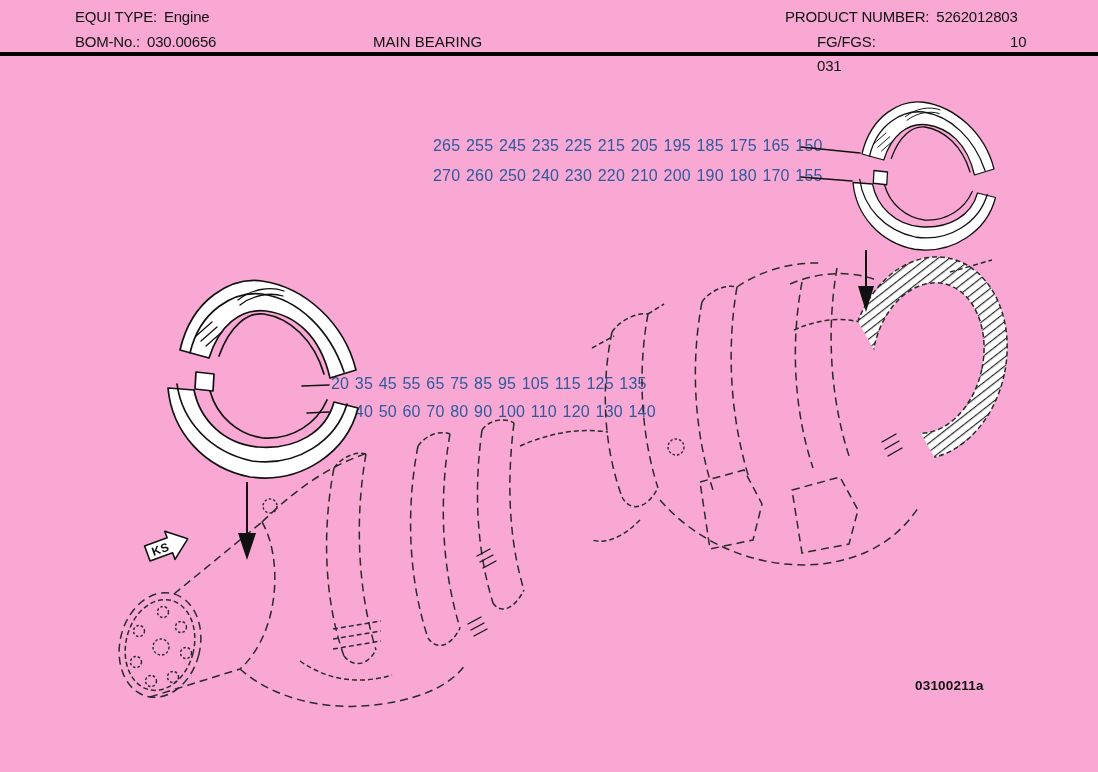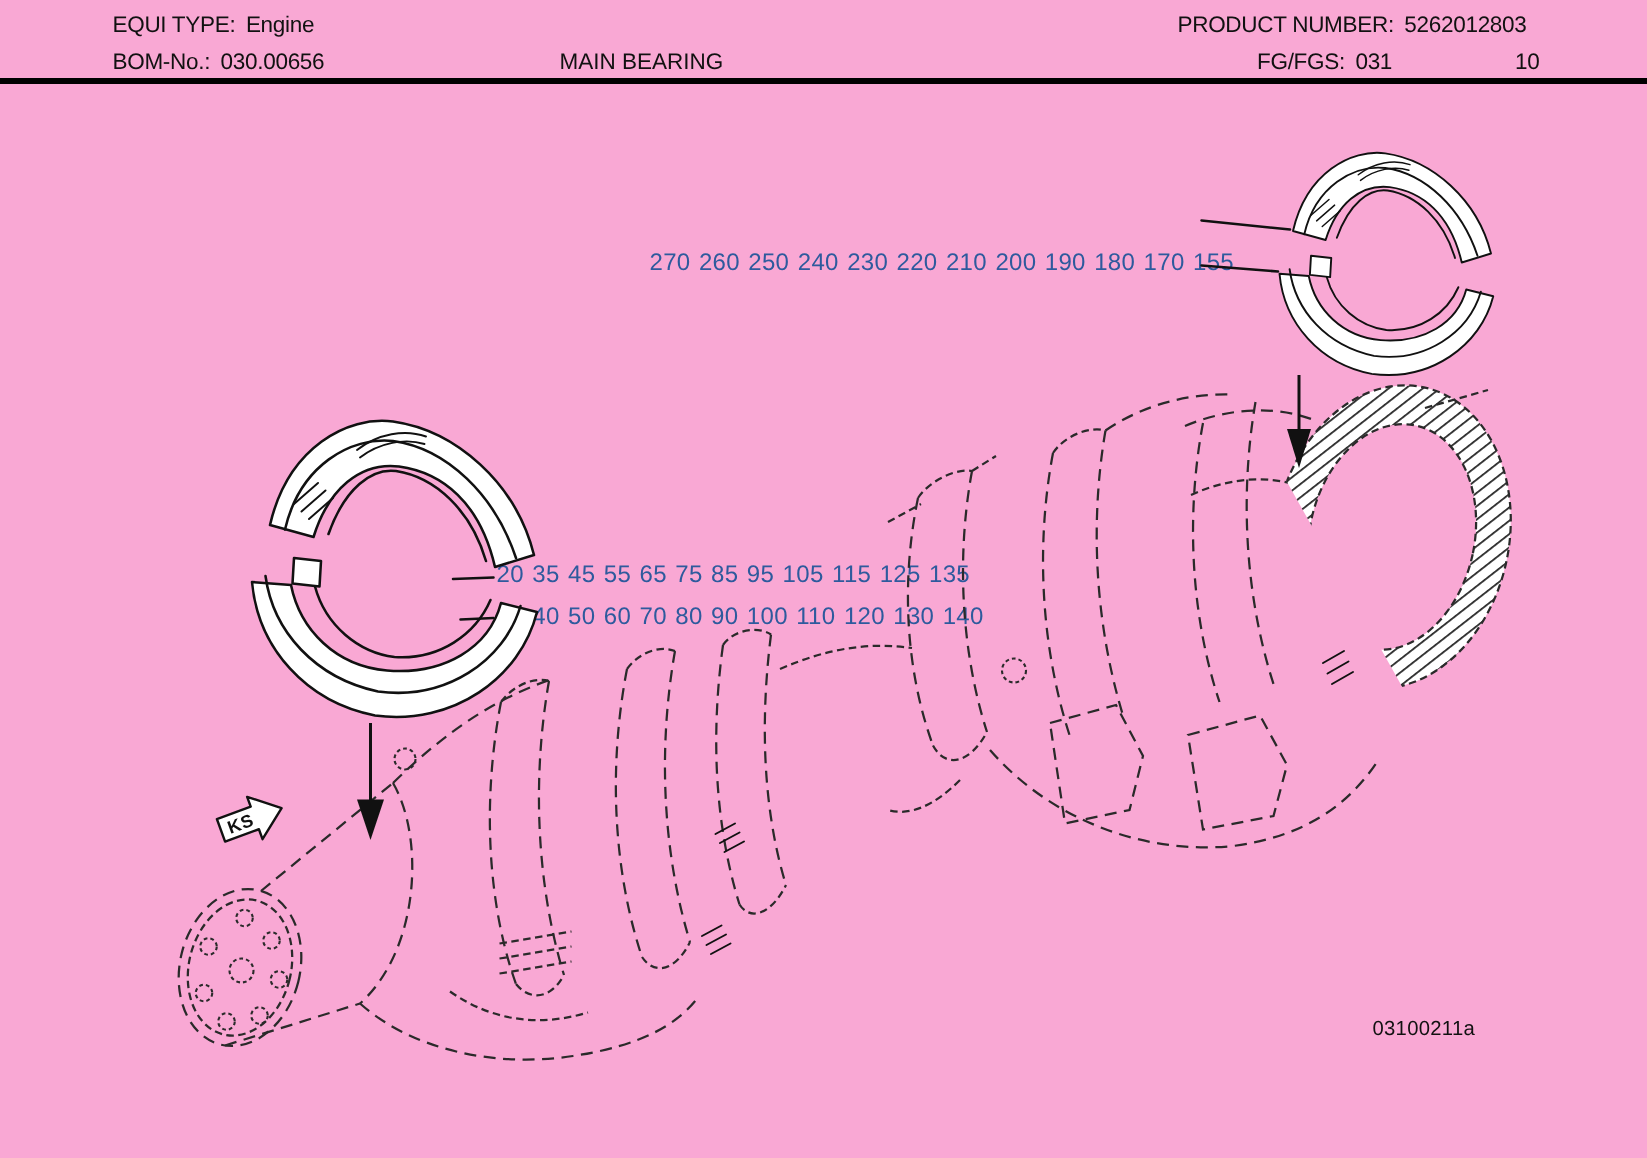--- a/index.html
+++ b/index.html
@@ -5,21 +5,21 @@
   html,body{margin:0;padding:0;background:#e8e8e8;}
   .page{
     position:relative;width:1098px;height:772px;background:#f9a8d4;
     font-family:"Liberation Sans",sans-serif;color:#111;overflow:hidden;
   }
   .hdr{position:absolute;font-size:15px;white-space:nowrap;letter-spacing:-0.2px;display:flex;gap:7px;}
   .hdr .lbl,.hdr .val{display:inline-block;}
   .title-center{position:absolute;left:373px;width:267px;text-align:left;font-size:15px;white-space:nowrap;}
   .rule{position:absolute;left:0;top:52px;width:1098px;height:4px;background:#000;}
   .callout{position:absolute;font-size:16px;color:#2e5a9d;white-space:nowrap;letter-spacing:0.2px;word-spacing:1px;}
-  .figcode{position:absolute;left:915px;top:678px;font-size:13.5px;color:#111;letter-spacing:0.2px;}
+  .figcode{position:absolute;left:915px;top:678px;font-size:13.5px;color:#111;letter-spacing:0.2px;font-weight:bold;}
   svg{position:absolute;left:0;top:0;}
   .solid{stroke:#111;stroke-width:1.7;fill:none;stroke-linecap:round;stroke-linejoin:round;}
   .solidw{stroke:#111;stroke-width:1.7;fill:#fff;stroke-linejoin:round;}
   .d1{stroke:#2a2a2a;stroke-width:1.5;fill:none;stroke-dasharray:8 5;stroke-linecap:butt;}
   .d2{stroke:#2a2a2a;stroke-width:1.5;fill:none;stroke-dasharray:5 3;}
   .d3{stroke:#2a2a2a;stroke-width:1.4;fill:none;stroke-dasharray:2.5 2;}
   .thin{stroke:#111;stroke-width:1.3;fill:none;stroke-linecap:round;}
   .arr-line{stroke:#111;stroke-width:2;fill:none;}
   .arr-head{fill:#111;stroke:none;}
 </style>
@@ -35,29 +35,30 @@
   <div class="hdr" style="left:785px;top:8px;">
     <span class="lbl">PRODUCT NUMBER:</span>
     <span class="val">5262012803</span>
   </div>
 
   <div class="hdr" style="left:75px;top:33px;">
     <span class="lbl">BOM-No.:</span>
     <span class="val">030.00656</span>
   </div>
   <div class="title-center" style="top:33px;">MAIN BEARING</div>
-  <div class="hdr" style="left:838px;top:33px;">
+  <div class="hdr" style="left:817px;top:33px;flex-direction:column;">
     <span class="lbl">FG/FGS:</span>
     <span class="val">031</span>
   </div>
   <div class="hdr" style="left:1010px;top:33px;">
     <span class="val">10</span>
   </div>
   <div class="rule"></div>
 
+  <div class="callout" style="left:433px;top:137px;">265 255 245 235 225 215 205 195 185 175 165 150</div>
   <div class="callout" style="left:433px;top:167px;">270 260 250 240 230 220 210 200 190 180 170 155</div>
   <div class="callout" style="left:331px;top:375px;">20 35 45 55 65 75 85 95 105 115 125 135</div>
   <div class="callout" style="left:331px;top:403px;">25 40 50 60 70 80 90 100 110 120 130 140</div>
 
   <div class="figcode">03100211a</div>
 
   <svg width="1098" height="772" viewBox="0 0 1098 772">
     <defs>
       <pattern id="hatch" width="7" height="7" patternUnits="userSpaceOnUse" patternTransform="rotate(40)">
         <rect width="7" height="7" fill="#ffffff"></rect>

